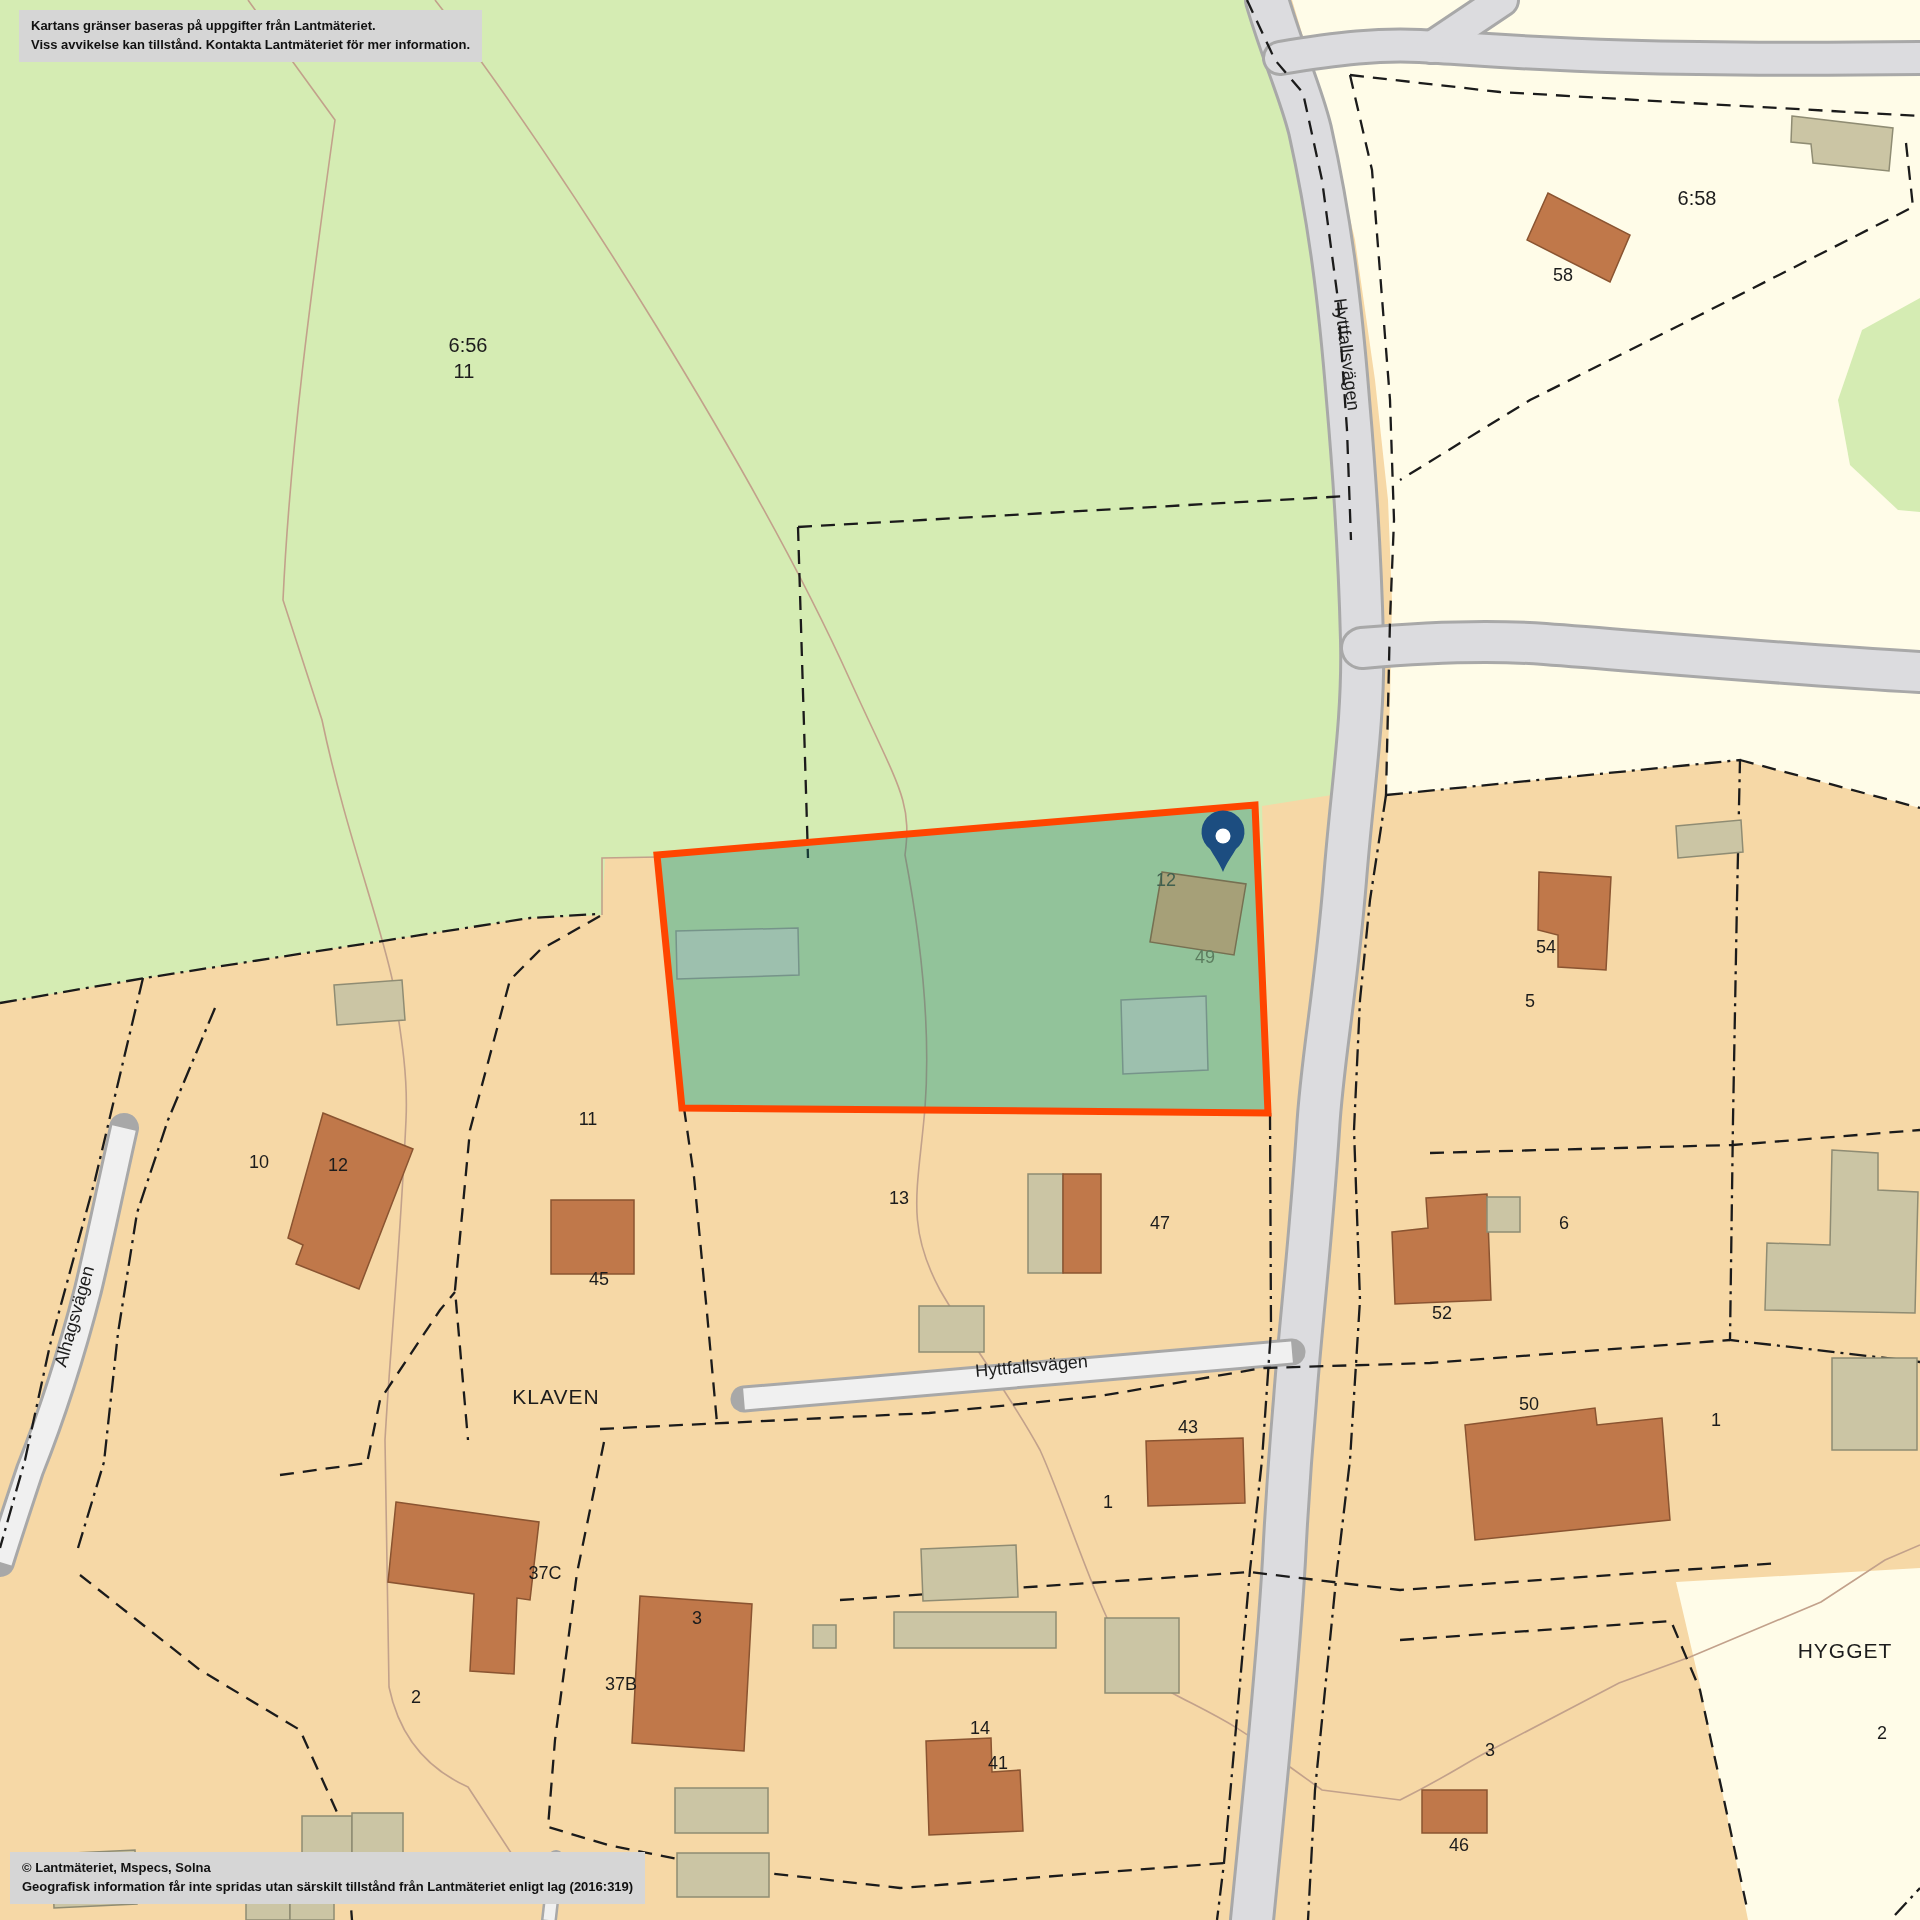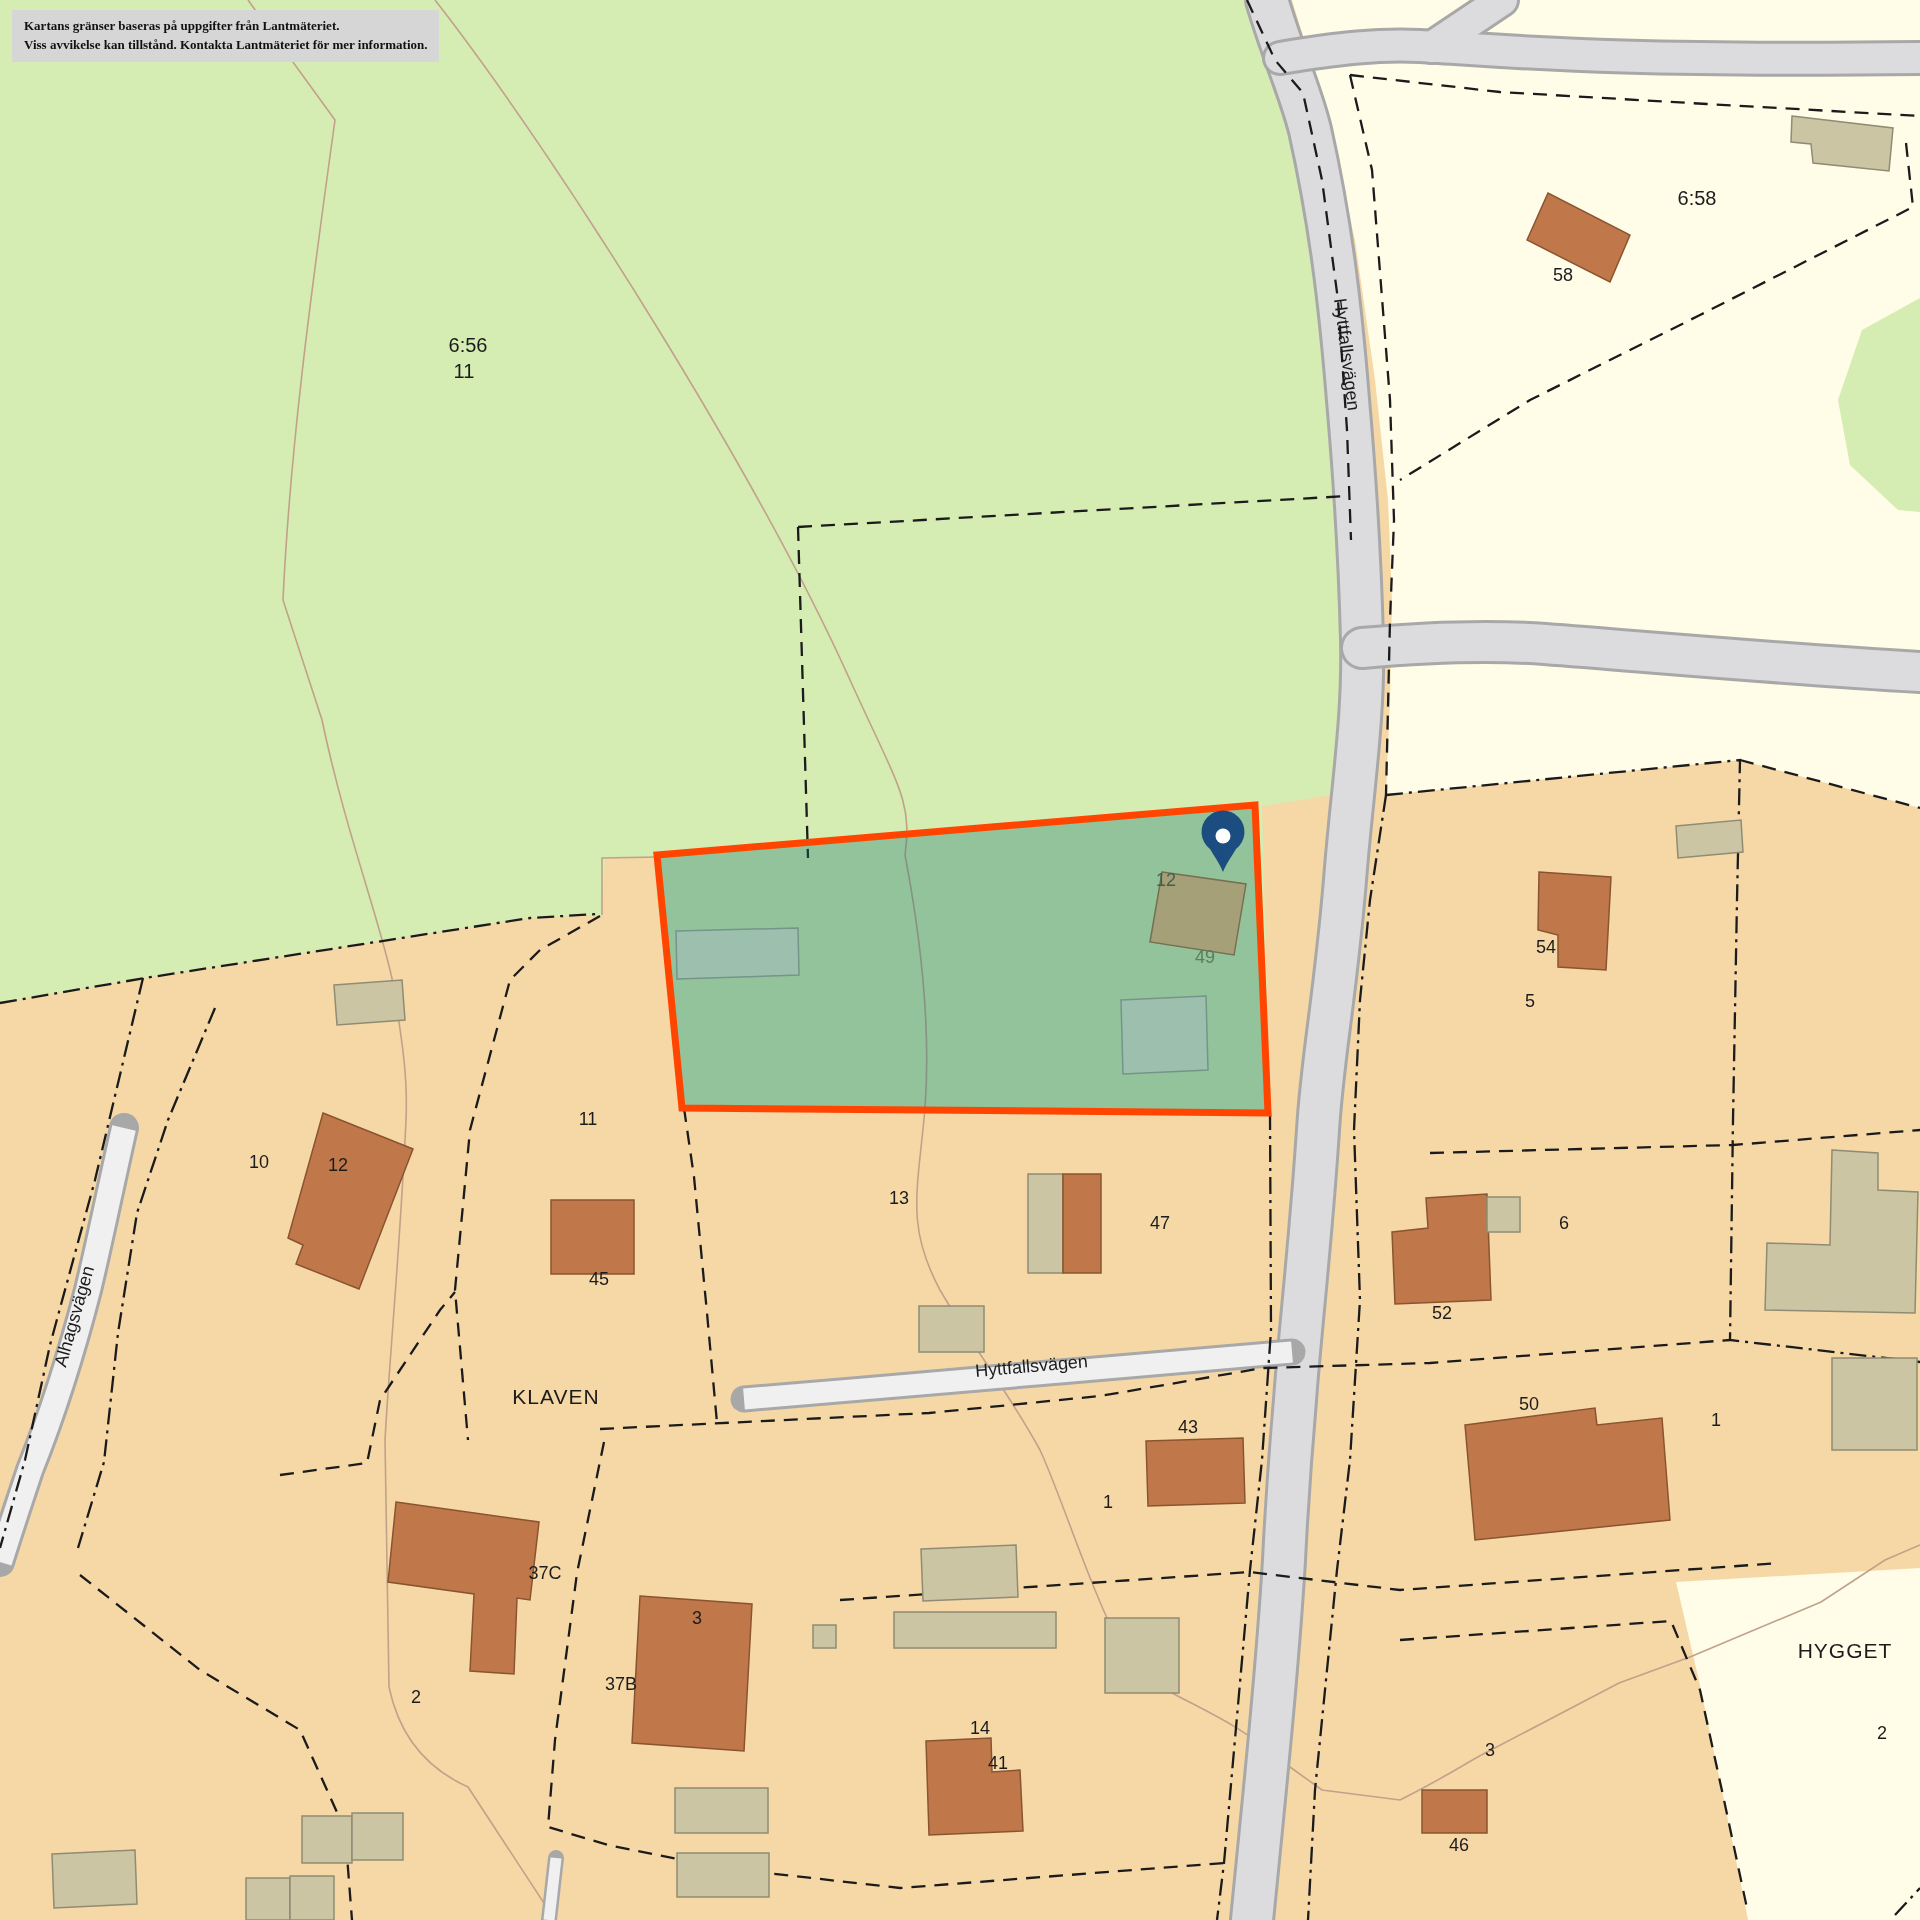--- a/index.html
+++ b/index.html
@@ -15,21 +15,21 @@
   .b-teal{fill:#9dc0ae;stroke:#76948a;stroke-width:1.5;}
   .b-olive{fill:#a6a078;stroke:#767052;stroke-width:1.5;}
   .road-case{fill:none;stroke:#a8a8a8;stroke-linecap:round;}
   .road-fill{fill:none;stroke:#dcdcdf;stroke-linecap:round;}
   .road-fill-light{fill:none;stroke:#f0f0f0;stroke-linecap:butt;}
   .path-line{fill:none;stroke:#c2a18b;stroke-width:1.6;}
   .ln-dash{fill:none;stroke:#1b1b1b;stroke-width:2.3;stroke-dasharray:14 9;}
   .ln-dashdot{fill:none;stroke:#1b1b1b;stroke-width:2.3;stroke-dasharray:17 6 3 6;}
   .overlay-note{position:absolute;background:#d6d6d6;color:#111;font-weight:700;
     font-size:13px;line-height:1.45;padding:7px 12px;white-space:nowrap;}
-  #disclaimer{left:12px;top:10px;font-family:Liberation Serif, serif;}
+  #disclaimer{left:19px;top:10px;}
   #copyright{left:10px;top:1852px;}
   text{font-family:"Liberation Sans",sans-serif;}
 </style>
 </head>
 <body>
 
 <div id="map-wrap">
 <svg width="1920" height="1920" viewBox="0 0 1920 1920">
 
   <rect class="area-tan" x="0" y="0" width="1920" height="1920"></rect>
@@ -183,13 +183,17 @@
   <g id="pin" transform="translate(1223,872)">
     <path d="M0,0 C-4,-10 -9,-16 -13,-23 A21.5,21.5 0 1 1 13,-23 C9,-16 4,-10 0,0 Z" fill="#1c4d80"></path>
     <circle cx="0" cy="-36" r="7.5" fill="#ffffff"></circle>
   </g>
 </svg>
 
 <div id="disclaimer" class="overlay-note">
   <div>Kartans gränser baseras på uppgifter från Lantmäteriet.</div>
   <div>Viss avvikelse kan tillstånd. Kontakta Lantmäteriet för mer information.</div>
 </div>
+<div id="copyright" class="overlay-note">
+  <div>© Lantmäteriet, Mspecs, Solna</div>
+  <div>Geografisk information får inte spridas utan särskilt tillstånd från Lantmäteriet enligt lag (2016:319)</div>
+</div>
 </div>
 
 </body></html>

